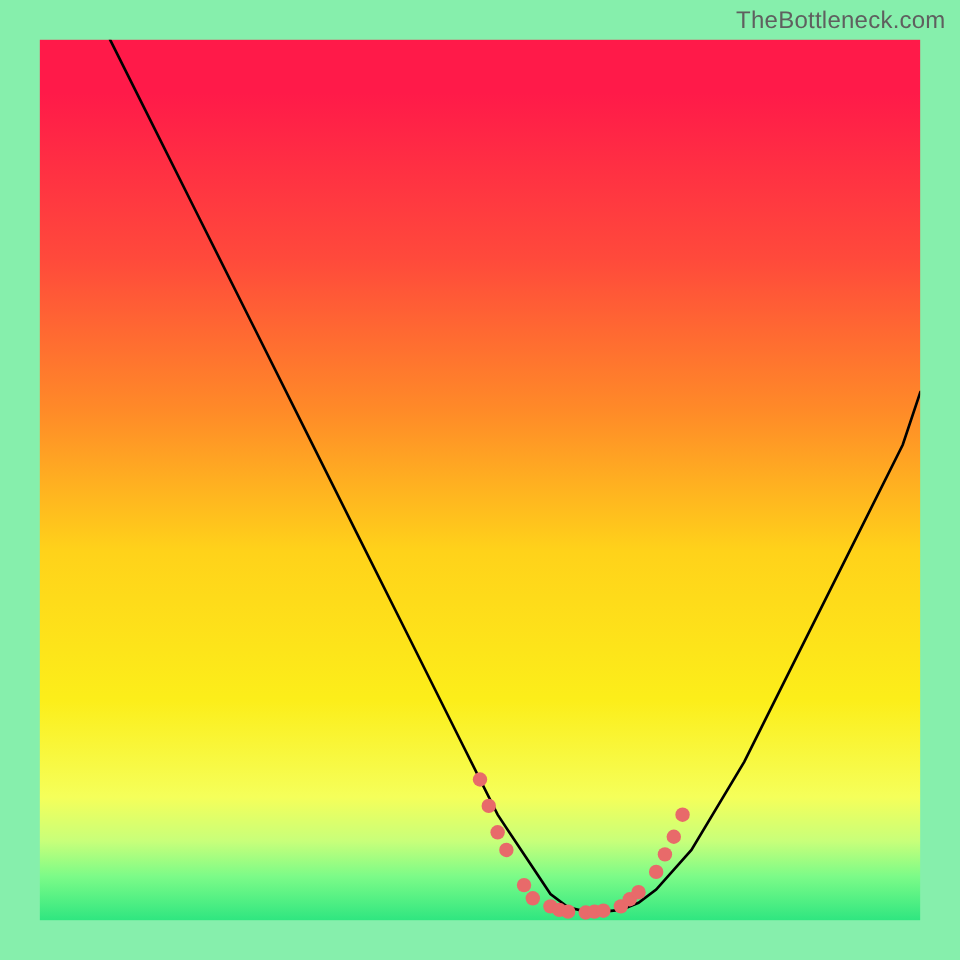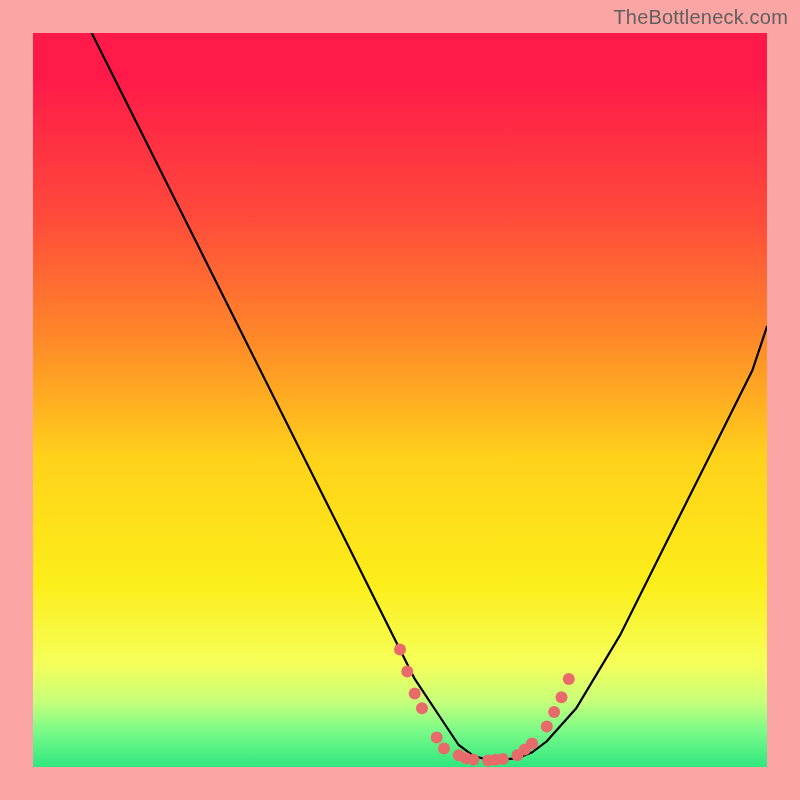--- a/index.html
+++ b/index.html
@@ -8,21 +8,21 @@
     width: 800px;
     height: 800px;
     background: #000;
     overflow: hidden;
     font-family: Arial, Helvetica, sans-serif;
   }
   .stage {
     position: relative;
     width: 800px;
     height: 800px;
-    background: #fca5a5;
+    background: #86efac;
   }
   .plot {
     position: absolute;
     left: 33px;
     top: 33px;
     width: 734px;
     height: 734px;
     overflow: hidden;
   }
   

